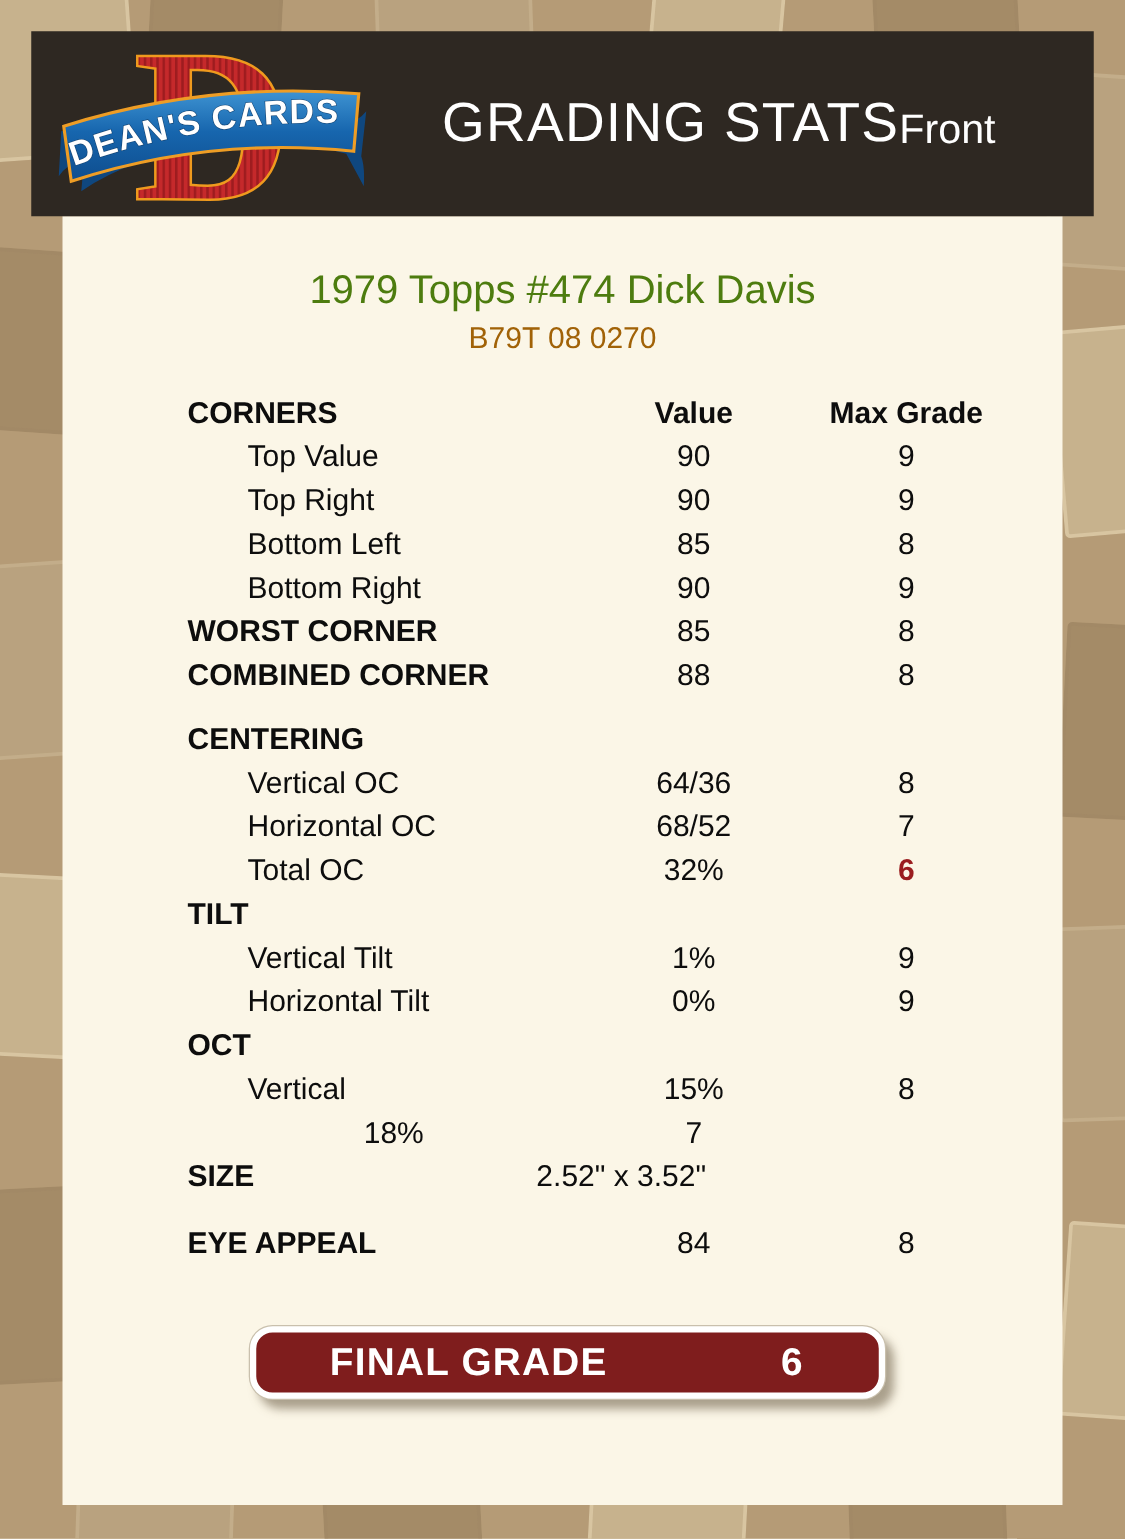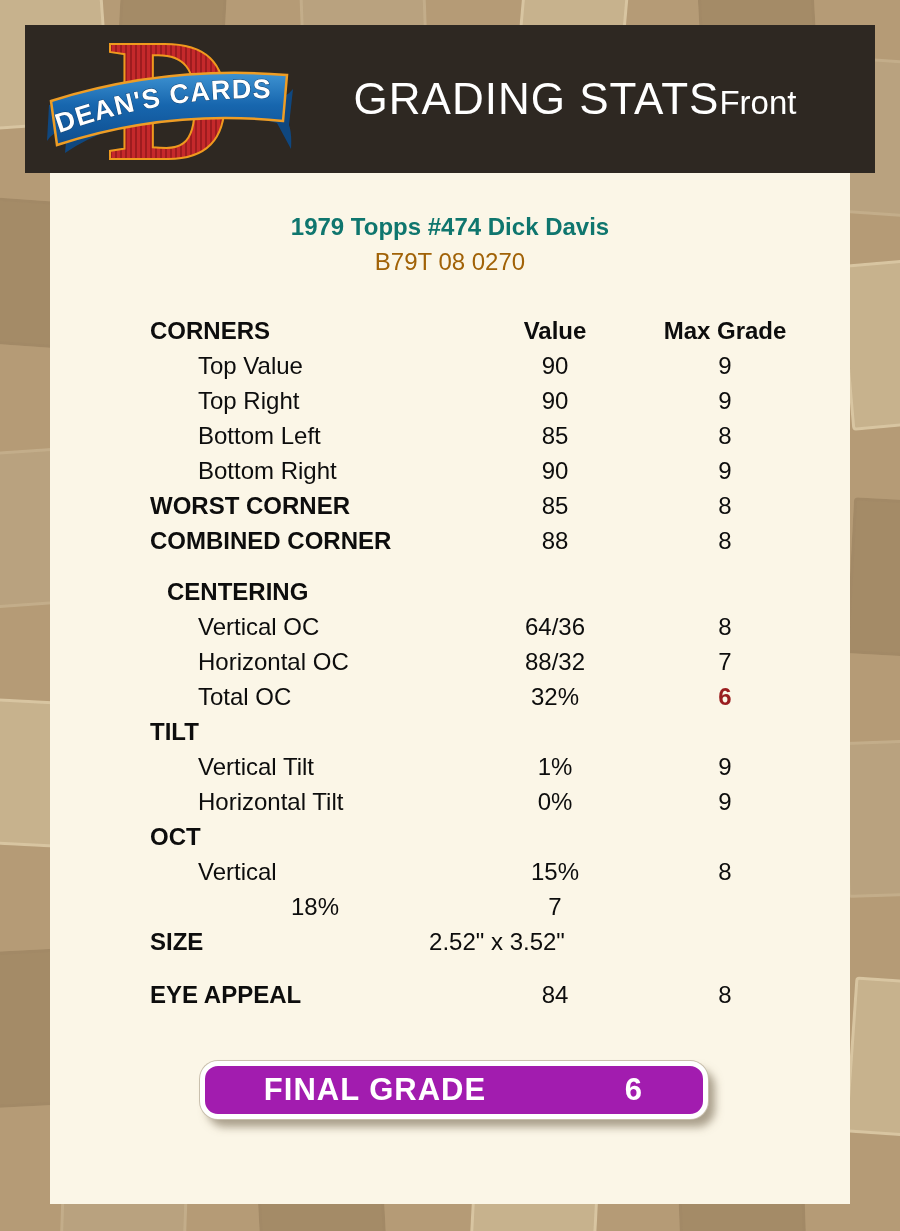--- a/index.html
+++ b/index.html
@@ -25,39 +25,39 @@
     display:flex;flex-direction:row;justify-content:center;align-items:center;
     color:#ffffff;
   }
   .h-title{font-size:44px;letter-spacing:1px;line-height:1.05;}
   .h-subtitle{font-size:33px;margin-top:7px;}
 
   .panel{
     position:absolute;left:50px;top:173px;width:800px;height:1031px;
     background:#fbf6e7;z-index:1;
   }
-  .card-title{padding-top:40px;text-align:center;font-size:24px;font-weight:bold;color:#0f766e;}
+  .card-title{padding-top:40px;text-align:center;font-size:32px;font-weight:normal;color:#4d7c0f;}
   .card-serial{margin-top:7px;text-align:center;font-size:24px;color:#a16207;}
 
   .grading-table{position:absolute;left:100px;top:140px;width:670px;}
   .row{
     display:grid;grid-template-columns:330px 150px 190px;
     height:35px;align-items:center;font-size:24px;color:#0d0d0d;
   }
   .c2,.c3{text-align:center;}
   .b{font-weight:bold;}
   .indent .c1{padding-left:48px;}
-  .gap{margin-top:16px;margin-left:17px;}
+  .gap{margin-top:16px;}
   .gap-lg{margin-top:18px;}
   .red{color:#9a1d1f;font-weight:bold;}
   .size-val{transform:translateX(-58px);white-space:nowrap;}
 
   .final-grade{
     position:absolute;left:150px;top:888px;width:498px;height:48px;
-    background:#a21caf;border:5px solid #ffffff;border-radius:18px;
+    background:#7f1d1d;border:5px solid #ffffff;border-radius:18px;
     box-shadow:0 0 0 1px #c9c0ad, 7px 8px 8px rgba(104,90,66,.55);
     color:#ffffff;font-weight:bold;font-size:31px;letter-spacing:1px;
     cursor:pointer;
   }
   .fg-label{position:absolute;left:0;top:0;width:340px;height:48px;
     display:flex;align-items:center;justify-content:center;}
   .fg-value{position:absolute;right:60px;top:0;height:48px;
     display:flex;align-items:center;}
 </style>
 </head>
@@ -160,21 +160,21 @@
       <span class="c2"></span>
       <span class="c3"></span>
     </div>
     <div class="row indent">
       <span class="c1">Vertical OC</span>
       <span class="c2">64/36</span>
       <span class="c3">8</span>
     </div>
     <div class="row indent">
       <span class="c1">Horizontal OC</span>
-      <span class="c2">88/32</span>
+      <span class="c2">68/52</span>
       <span class="c3">7</span>
     </div>
     <div class="row indent">
       <span class="c1">Total OC</span>
       <span class="c2">32%</span>
       <span class="c3 red">6</span>
     </div>
     <div class="row">
       <span class="c1 b">TILT</span>
       <span class="c2"></span>

